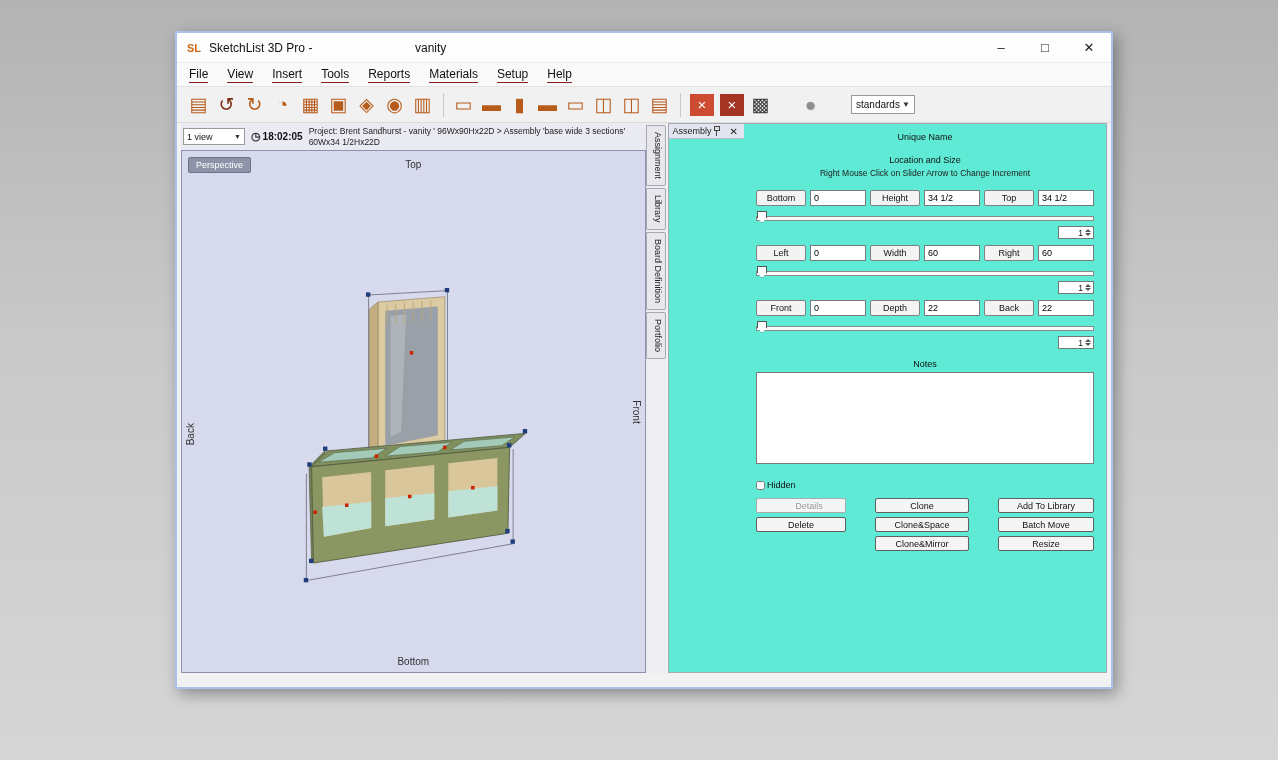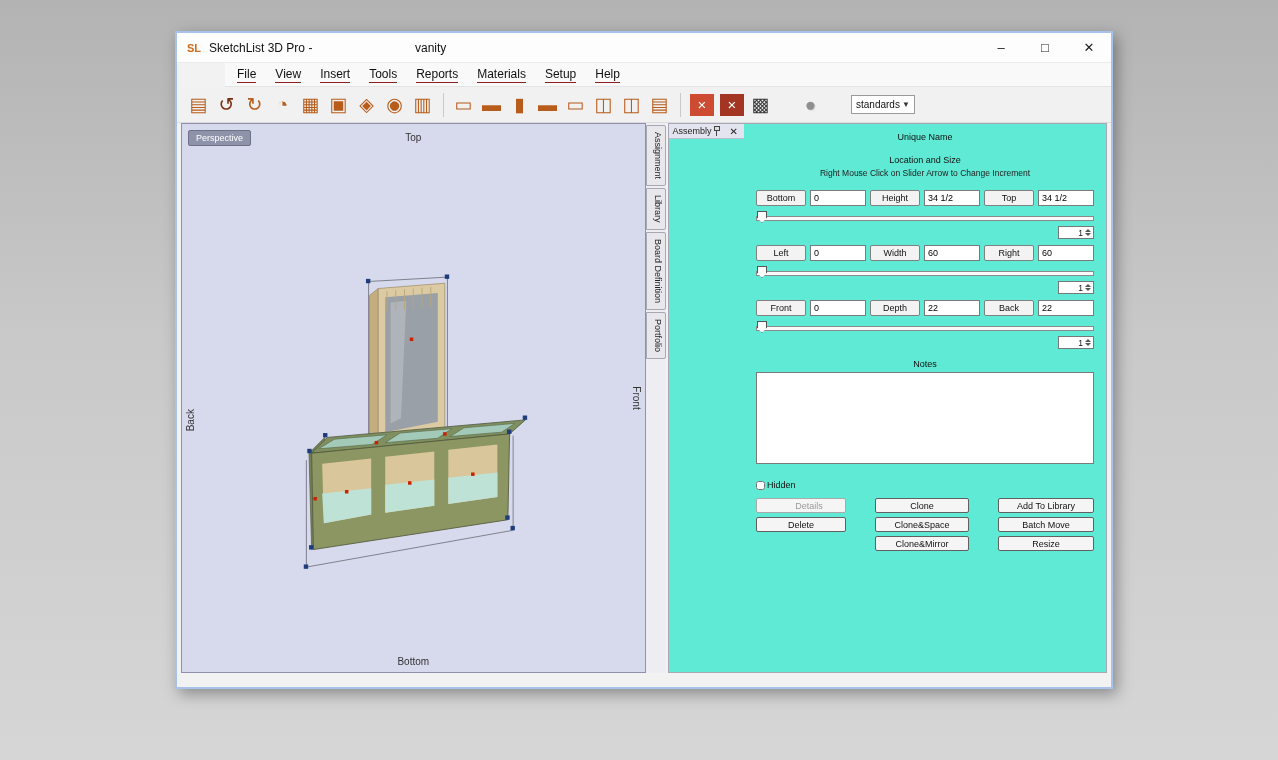--- a/index.html
+++ b/index.html
@@ -15,21 +15,21 @@
     border-bottom:1px solid #ececec; }
   .logo { width:18px; height:16px; margin:0 6px 0 8px; color:#d06a18; font-weight:bold; font-size:11px;
     display:flex; align-items:center; justify-content:center; }
   .title-text { font-size:12px; color:#111; }
   .doc-title { position:absolute; left:238px; font-size:12px; color:#111; }
   .win-controls { position:absolute; right:0; top:0; height:100%; display:flex; }
   .win-btn { width:44px; height:100%; display:flex; align-items:center; justify-content:center;
     font-size:13px; color:#222; cursor:default; }
 
   .menubar { height:24px; background:#f9f9f9; display:flex; align-items:center; gap:19px;
-    padding-left:12px; border-bottom:1px solid #e3e3e3;margin-left:48px; }
+    padding-left:12px; border-bottom:1px solid #e3e3e3; }
   .menu-item { font-size:12px; color:#101010; border-bottom:1px solid #8b2020; padding-bottom:1px; }
 
   .toolbar { height:36px; background:#f1f1f1; display:flex; align-items:center; padding-left:8px;
     border-bottom:1px solid #dcdcdc; }
   .tool { width:27px; height:27px; display:flex; align-items:center; justify-content:center;
     font-size:19px; color:#b85c1c; margin-right:1px; }
   .tool-dk { color:#7a2e10; }
   .tool-red  { background:#cd4b30; color:#fff; font-size:15px; width:24px; height:22px; margin:0 3px; }
   .tool-red2 { background:#a33522; color:#fff; font-size:15px; width:24px; height:22px; margin:0 3px; }
   .tool-texture { color:#3a3a3a; }
@@ -171,20 +171,34 @@
     <div class="tool tool-sphere">●</div>
     <div class="std-select">
       <span>standards</span>
       <span class="caret">▼</span>
     </div>
   </div>
 
   <div class="main">
     <div class="left-col">
 
+      <div class="viewbar">
+        <div class="view-select">
+          <span>1 view</span>
+          <span class="caret">▼</span>
+        </div>
+        <div class="timer">
+          <span class="clock">◷</span>
+          <span>18:02:05</span>
+        </div>
+        <div class="proj-text">
+          <div>Project: Brent Sandhurst - vanity ' 96Wx90Hx22D &gt; Assembly 'base wide 3 sections'</div>
+          <div>60Wx34 1/2Hx22D</div>
+        </div>
+      </div>
 
       <div class="viewport">
         <svg class="model-svg" viewBox="0 0 528 518">
 
           <g stroke="#5a5a66" stroke-width="0.8" fill="none">
             <line x1="213" y1="126" x2="303" y2="121"></line>
             <line x1="213" y1="126" x2="213" y2="316"></line>
             <line x1="303" y1="121" x2="303" y2="300"></line>
             <line x1="142" y1="330" x2="142" y2="452"></line>
             <line x1="378" y1="302" x2="378" y2="410"></line>

